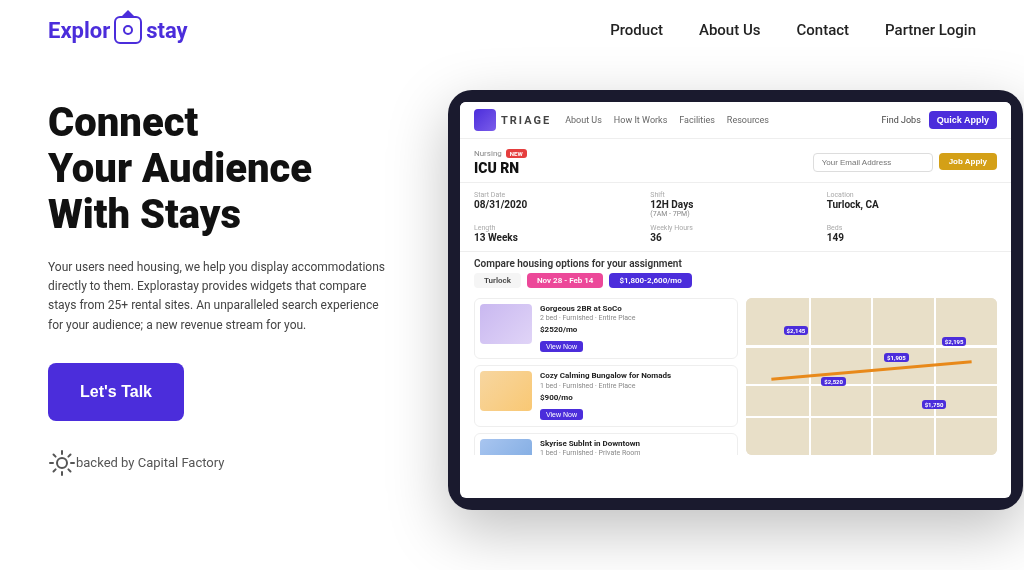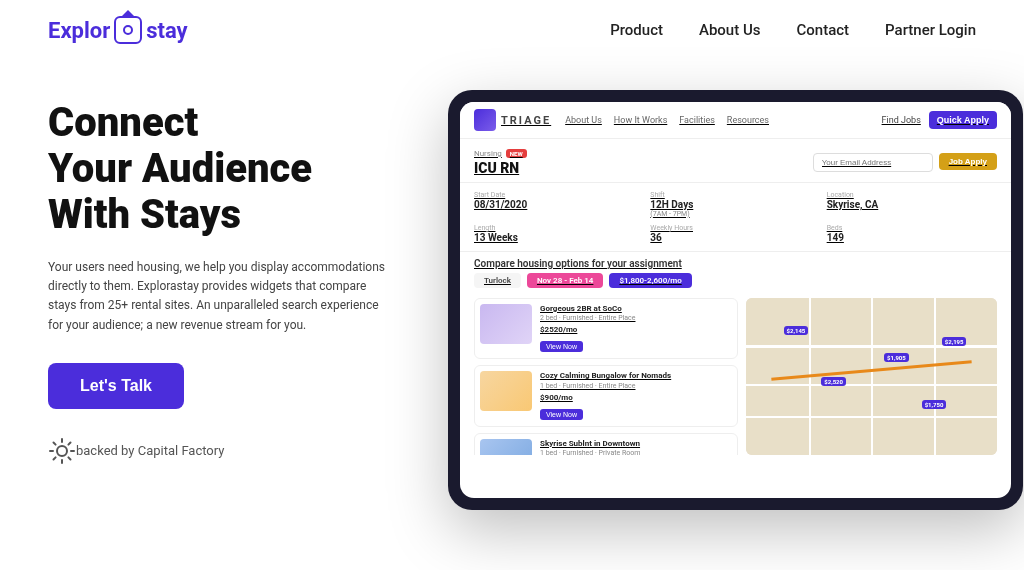--- a/index.html
+++ b/index.html
@@ -93,21 +93,21 @@
       font-size: 12px;
       color: #444;
       line-height: 1.6;
       margin-bottom: 28px;
     }
     .cta-btn {
       background: #4B2DDB;
       color: #fff;
       border: none;
       border-radius: 8px;
-      padding: 14px 32px;
+      padding: 20px 32px;
       font-size: 16px;
       font-weight: 700;
       cursor: pointer;
       margin-bottom: 28px;
     }
     .backed-by {
       display: flex;
       align-items: center;
       gap: 0;
       font-size: 13px;
@@ -126,26 +126,25 @@
     .tablet-frame {
       background: #1a1a2e;
       border-radius: 24px;
       padding: 12px;
       box-shadow: 0 20px 60px rgba(0,0,0,0.25);
       width: 575px;
       height: 420px;
     }
     .tablet-screen {
       background: #fff;
-      border-radius: 14px;
+      border-radius: 6px;
       width: 100%;
       height: 100%;
       overflow: hidden;
       position: relative;
-      text-decoration: underline;
     }
 
     
     .app-header {
       display: flex;
       align-items: center;
       padding: 7px 14px;
       background: #fff;
       border-bottom: 1px solid #eee;
       gap: 14px;
@@ -522,21 +521,21 @@
             <div class="job-detail-label">Start Date</div>
             <div class="job-detail-value">08/31/2020</div>
           </div>
           <div class="job-detail-item">
             <div class="job-detail-label">Shift</div>
             <div class="job-detail-value">12H Days</div>
             <div class="job-detail-sub">(7AM - 7PM)</div>
           </div>
           <div class="job-detail-item">
             <div class="job-detail-label">Location</div>
-            <div class="job-detail-value">Skyrise, CA</div>
+            <div class="job-detail-value">Turlock, CA</div>
           </div>
           <div class="job-detail-item">
             <div class="job-detail-label">Length</div>
             <div class="job-detail-value">13 Weeks</div>
           </div>
           <div class="job-detail-item">
             <div class="job-detail-label">Weekly Hours</div>
             <div class="job-detail-value">36</div>
           </div>
           <div class="job-detail-item">

